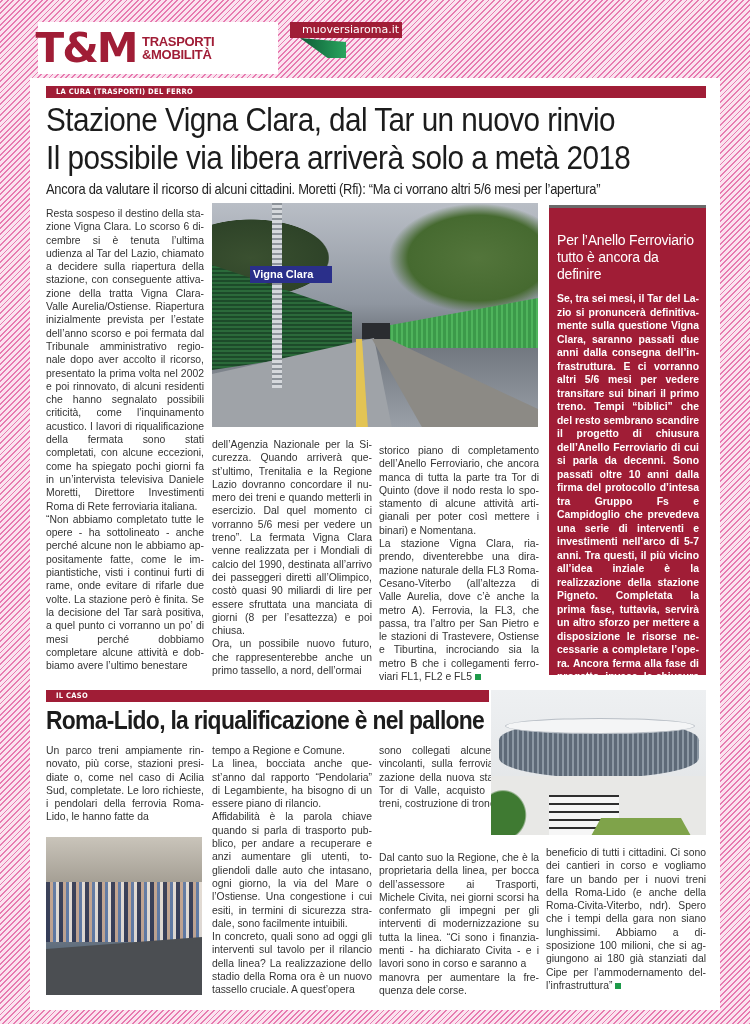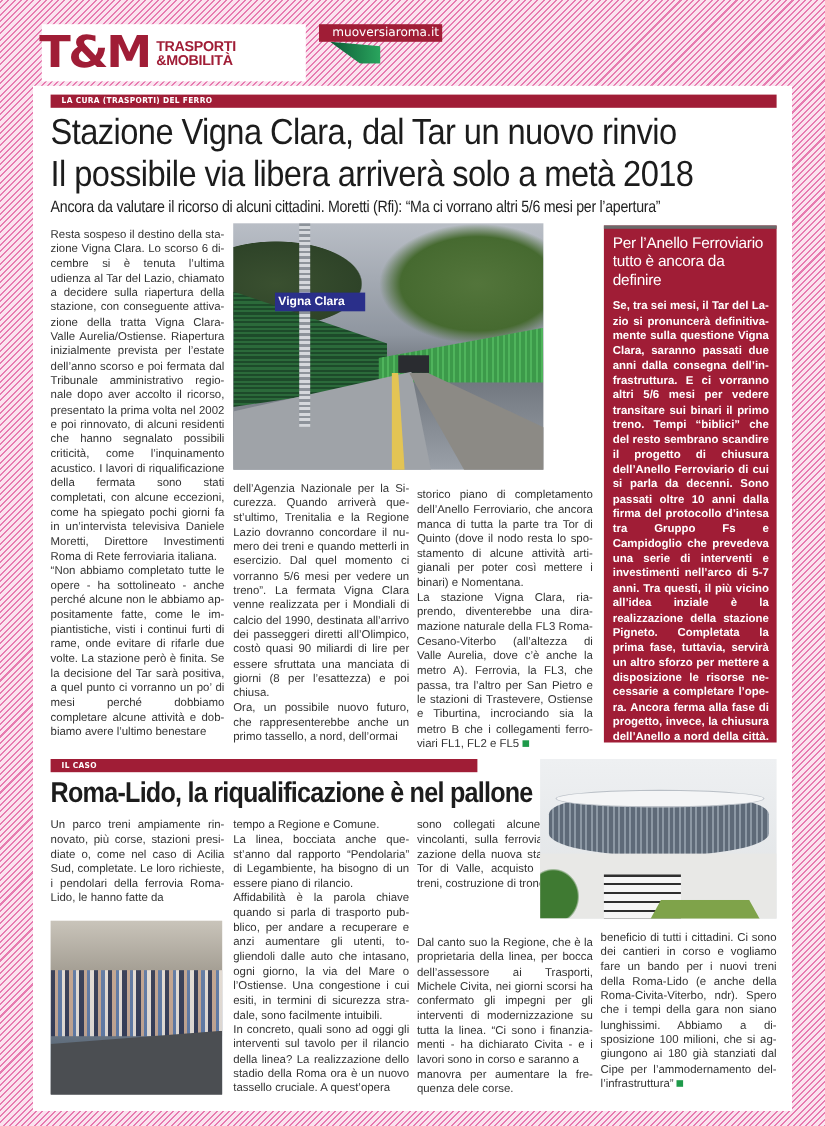--- a/index.html
+++ b/index.html
@@ -40,21 +40,21 @@
     background: linear-gradient(90deg, #0c5b36, #2aa55e);
     clip-path: polygon(0 0, 100% 20%, 100% 100%, 60% 100%);
   }
   
   .kicker {
     position: absolute; background: #a01d36; color: #fff; font-weight: bold;
     font-size: 7.5px; line-height: 12px; padding-left: 10px; letter-spacing: .3px;
     font-family: "DejaVu Sans Condensed", "DejaVu Sans", sans-serif;
   }
   .k1 { left: 46px; top: 86px; width: 660px; height: 12px; }
-  .k2 { left: 46px; top: 690px; width: 388px; height: 12px; }
+  .k2 { left: 46px; top: 690px; width: 443px; height: 12px; }
   .headline {
     position: absolute; left: 46px; top: 101px; width: 670px;
     font-family: "Liberation Sans Narrow", "Liberation Sans", sans-serif;
     font-size: 33px; line-height: 38px; color: #1c1c1c; letter-spacing: -0.6px;
     transform: scaleX(0.9); transform-origin: left top; white-space: nowrap;
   }
   .headline div { width: 745px; }
   .subhead {
     position: absolute; left: 46px; top: 180px; white-space: nowrap;
     font-size: 15px; color: #222; letter-spacing: -0.3px;
@@ -65,21 +65,21 @@
     text-align: justify; hyphens: manual;
     font-family: "Liberation Sans Narrow", "Liberation Sans", sans-serif;
   }
   .col p { margin: 0; }
   .c1 { left: 46px; top: 207px; width: 158px; }
   .c2 { left: 212px; top: 438px; width: 160px; }
   .c3 { left: 379px; top: 444px; width: 160px; }
   .end-mark { display: inline-block; width: 6px; height: 6px; background: #1e9a4a; margin-left: 3px; vertical-align: middle; }
   
   .photo1 {
-    position: absolute; left: 212px; top: 203px; width: 282px; height: 224px; overflow: hidden;
+    position: absolute; left: 212px; top: 203px; width: 326px; height: 224px; overflow: hidden;
     background: linear-gradient(180deg, #b9bec6 0%, #8f96a0 45%, #6d737b 60%, #9aa0a8 100%);
   }
   .photo1 .trees-l { position: absolute; left: 0; top: 10px; width: 130px; height: 90px;
     background: radial-gradient(ellipse at 30% 50%, #3a5030 0%, #2e4328 60%, transparent 61%); }
   .photo1 .trees-r { position: absolute; right: 0; top: 0; width: 150px; height: 110px;
     background: radial-gradient(ellipse at 60% 50%, #53753b 0%, #466a30 55%, transparent 70%); }
   .photo1 .wall-l { position: absolute; left: 0; top: 62px; width: 140px; height: 105px;
     background: repeating-linear-gradient(0deg, #1d4a2a 0, #1d4a2a 2px, #2b6a3a 2px, #2b6a3a 4px);
     clip-path: polygon(0 0, 100% 45%, 100% 80%, 0 100%); }
   .photo1 .wall-r { position: absolute; right: 0; top: 95px; width: 150px; height: 50px;
@@ -92,21 +92,21 @@
   .photo1 .tracks { position: absolute; left: 160px; top: 136px; width: 170px; height: 90px;
     background: #8c8a85; clip-path: polygon(0 0, 10% 0, 100% 80%, 100% 100%, 30% 100%); }
   .photo1 .tunnel { position: absolute; left: 150px; top: 120px; width: 28px; height: 16px; background: #2a2c30; }
   .photo1 .pole { position: absolute; left: 60px; top: 0; width: 10px; height: 185px;
     background: repeating-linear-gradient(0deg, #d5d8dc 0, #d5d8dc 3px, #8d939a 3px, #8d939a 5px); }
   .photo1 .sign { position: absolute; left: 38px; top: 63px; width: 82px; height: 17px;
     background: #2a2f8a; color: #fff; font-weight: bold; font-size: 11px; line-height: 17px; padding-left: 3px; }
   
   .sidebar {
     position: absolute; left: 549px; top: 205px; width: 157px; height: 470px;
-    background: #a01d36; border-top: 3px solid #6a6a6a; color: #fff; padding: 4px 7px 0 8px;
+    background: #a01d36; border-top: 3px solid #6a6a6a; color: #fff; padding: 24px 7px 0 8px;
   }
   .sidebar h3 {
     font-family: "Liberation Sans Narrow", "Liberation Sans", sans-serif; font-weight: normal;
     font-size: 14px; line-height: 17px; margin-bottom: 9px; letter-spacing: -0.2px;
   }
   .sidebar .sb-body {
     font-family: "Liberation Sans Narrow", "Liberation Sans", sans-serif; font-weight: bold;
     font-size: 10.4px; line-height: 13.5px; text-align: justify;
   }
   

